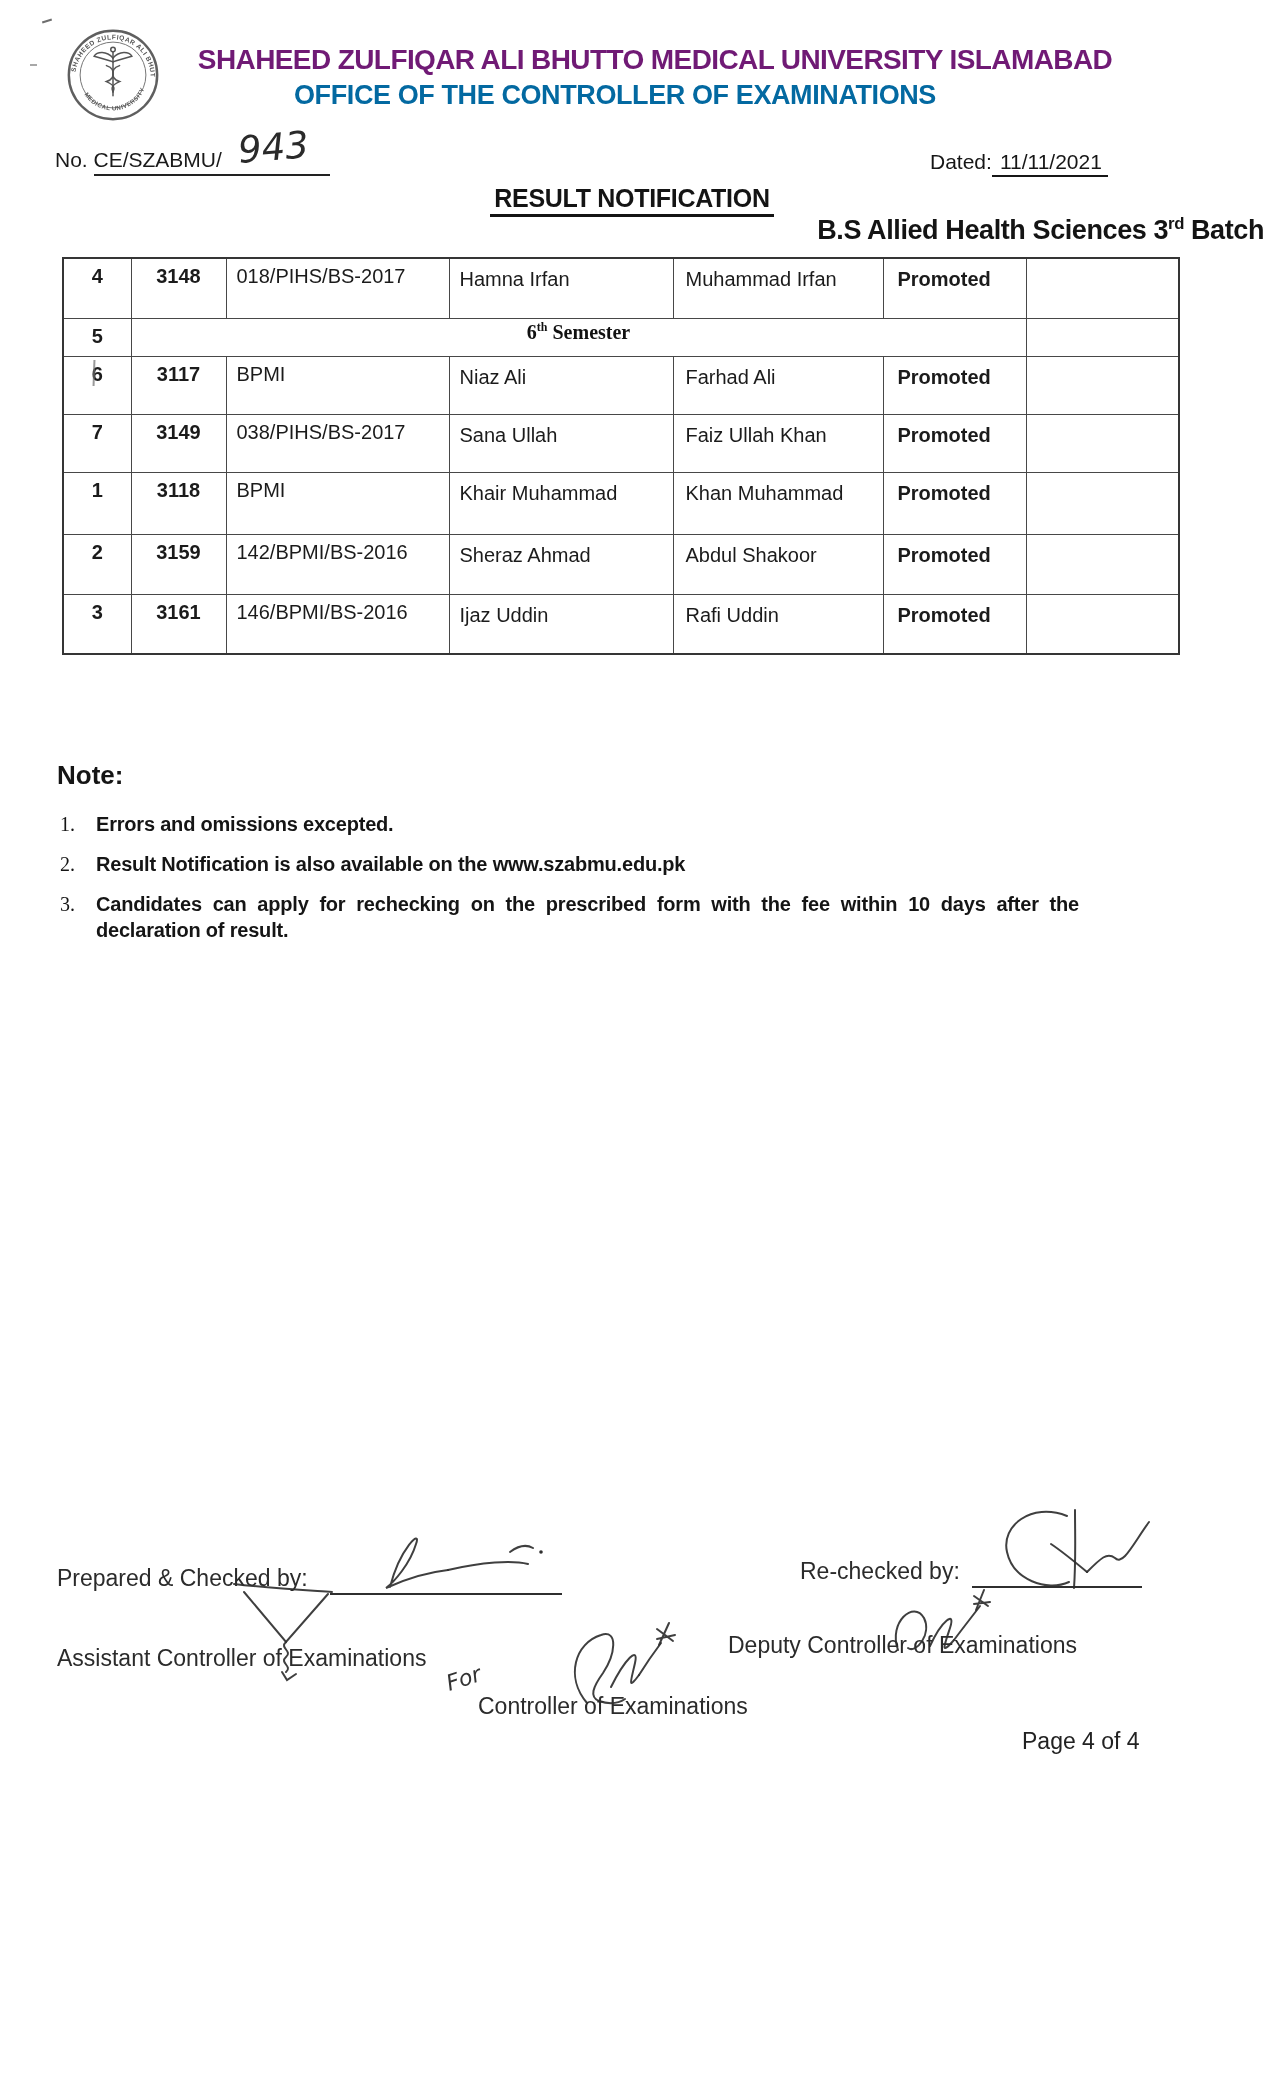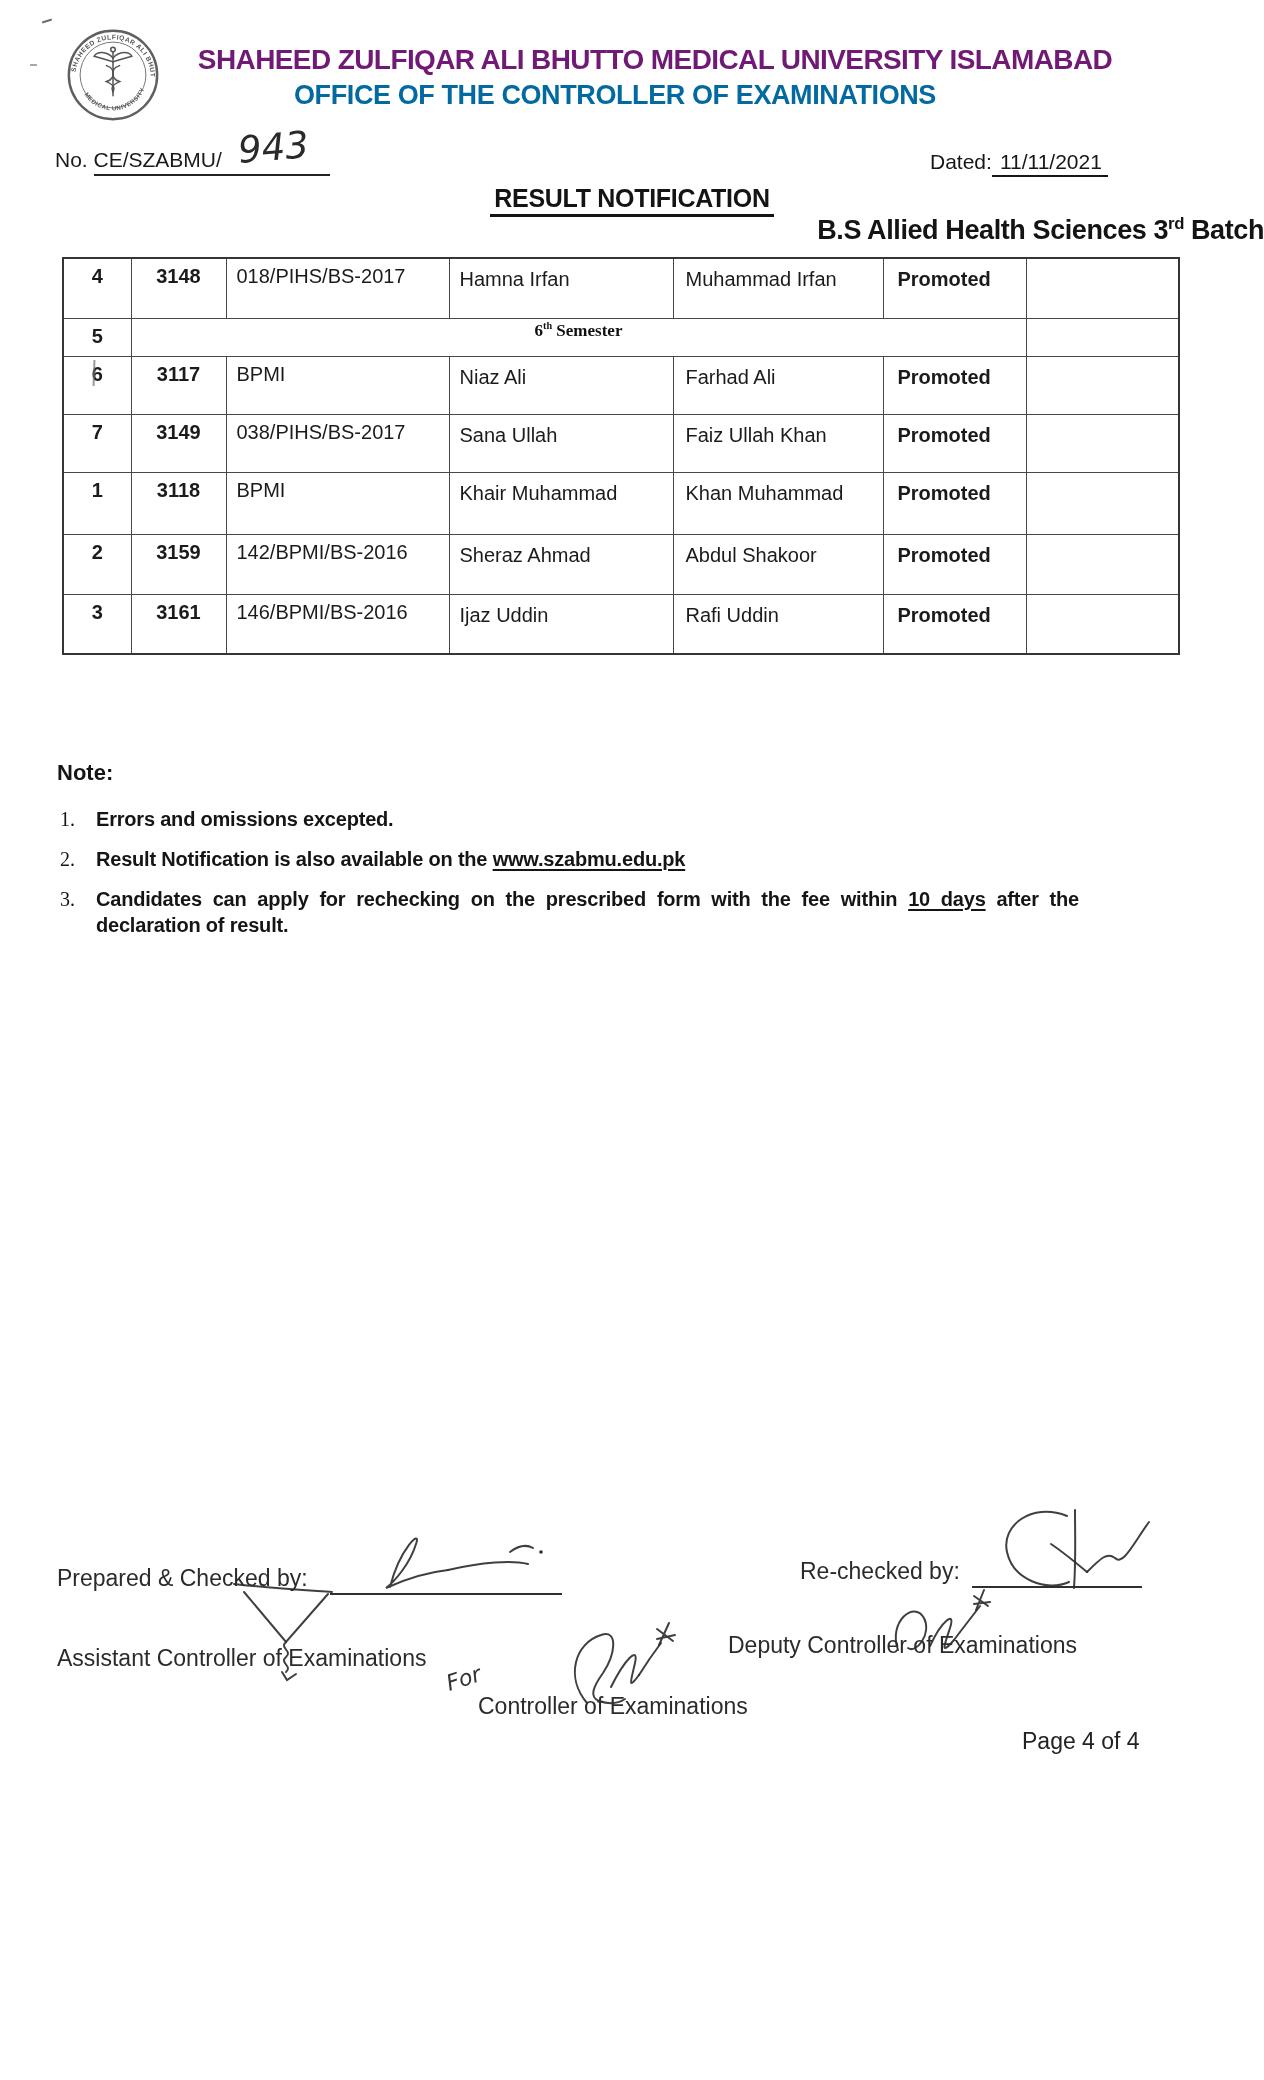--- a/index.html
+++ b/index.html
@@ -37,32 +37,32 @@
   tbody tr:nth-child(1){height:60px;} tbody tr:nth-child(2){height:38px;}
   tbody tr:nth-child(3){height:58px;} tbody tr:nth-child(4){height:58px;}
   tbody tr:nth-child(5){height:62px;} tbody tr:nth-child(6){height:60px;}
   tbody tr:nth-child(7){height:60px;} tbody tr:nth-child(8){height:70px;}
   td.sn{text-align:center;font-weight:bold;padding-top:6px;}
   td.roll{text-align:center;font-weight:bold;padding-top:6px;}
   td.reg{padding:6px 4px 0 10px;}
   td.name{padding:9px 4px 0 10px;}
   td.father{padding:9px 4px 0 12px;}
   td.result{font-weight:bold;padding:9px 0 0 14px;}
-  td.sem{font-family:"Liberation Serif",serif;font-weight:bold;font-size:17px;
+  td.sem{font-family:"Liberation Serif",serif;font-weight:bold;font-size:20px;
          text-align:center;vertical-align:middle;color:#111;}
   td.sem sup{font-size:0.6em;}
 
   
   .notes{position:absolute;left:57px;top:760px;width:1022px;color:#151515;}
-  .notes-heading{font-weight:bold;font-size:22px;margin-bottom:20px;}
+  .notes-heading{font-weight:bold;font-size:26px;margin-bottom:20px;}
   .note-item{display:flex;line-height:26px;margin-bottom:14px;}
   .note-num{flex:none;width:36px;font-family:"Liberation Serif",serif;font-size:20px;padding-left:3px;}
   .note-content{font-weight:bold;font-size:20px;letter-spacing:-0.2px;}
   .note-item.justify .note-content{text-align:justify;}
-  .u{text-decoration:underline;text-decoration-thickness:2px;text-underline-offset:3px;}
+  .u{text-decoration-thickness:2px;text-underline-offset:3px;}
 
   
   .f-label{position:absolute;font-size:23px;color:#2b2b2b;white-space:nowrap;}
   .sig-line{position:absolute;border-top:2px solid #2f2f2f;}
   .sig{position:absolute;}
   .sig path{stroke:#2f2f2f;stroke-width:2;fill:none;stroke-linecap:round;opacity:.92;}
   .hand-for{position:absolute;left:446px;top:1666px;font-size:22px;font-style:italic;
             transform:rotate(-18deg);color:#333;font-family:"DejaVu Sans",sans-serif;}
   .page-num{position:absolute;left:1022px;top:1728px;font-size:23px;color:#222;}
 

